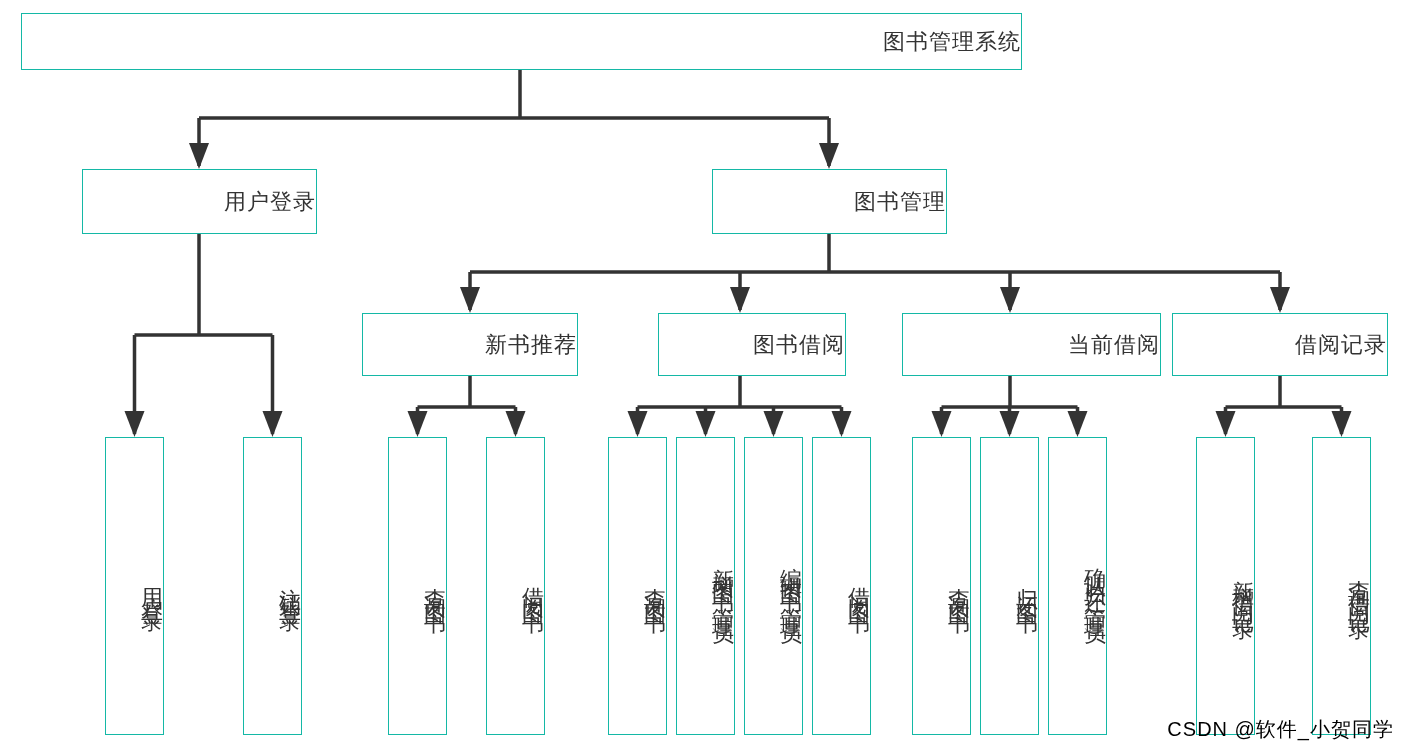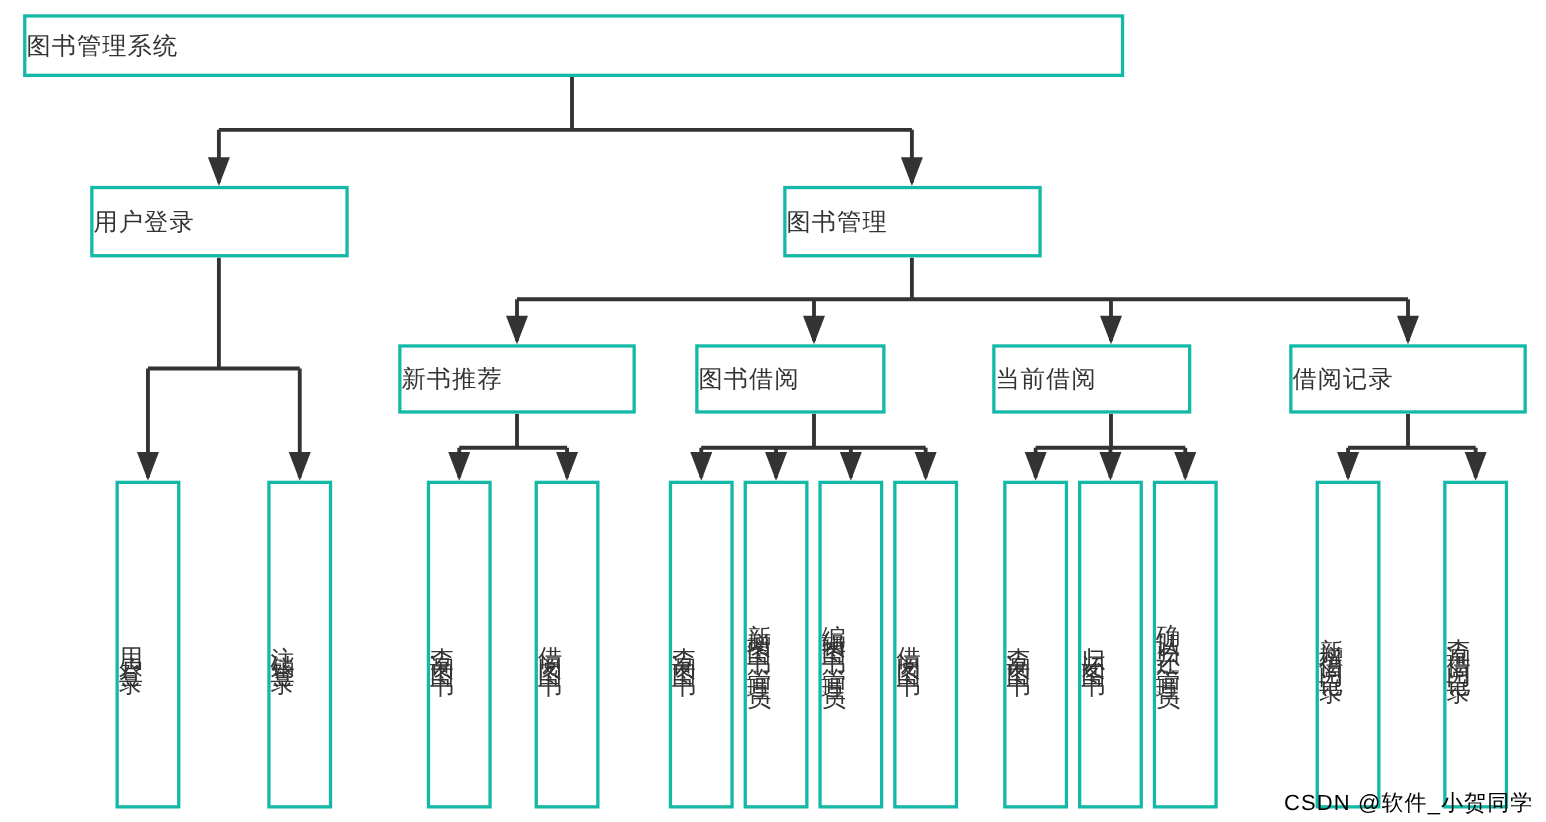--- a/index.html
+++ b/index.html
@@ -21,24 +21,24 @@
     left: 0;
     top: 0;
     width: 1405px;
     height: 747px;
     z-index: 1;
   }
   .box {
     position: absolute;
     box-sizing: border-box;
     background: #ffffff;
-    border: 3px solid #14b8a6;
+    border: 1px solid #14b8a6;
     display: flex;
     align-items: center;
-    justify-content: flex-start;
+    justify-content: flex-end;
     z-index: 2;
     font-size: 22px;
     letter-spacing: 1px;
     white-space: nowrap;
   }
   .leaf {
     top: 437px;
     width: 59px;
     height: 298px;
   }
@@ -108,24 +108,24 @@
   <div class="box" style="left:82px; top:169px; width:235px; height:65px;">
     <span>用户登录</span>
   </div>
   <div class="box" style="left:362px; top:313px; width:216px; height:63px;">
     <span>新书推荐</span>
   </div>
 
   <div class="box" style="left:712px; top:169px; width:235px; height:65px;">
     <span>图书管理</span>
   </div>
-  <div class="box" style="left:632px; top:313px; width:173px; height:63px;">
+  <div class="box" style="left:658px; top:313px; width:188px; height:63px;">
     <span>图书借阅</span>
   </div>
-  <div class="box" style="left:902px; top:313px; width:181px; height:63px;font-family:Liberation Mono, monospace;">
+  <div class="box" style="left:902px; top:313px; width:259px; height:63px;font-family:Liberation Mono, monospace;">
     <span>当前借阅</span>
   </div>
   <div class="box" style="left:1172px; top:313px; width:216px; height:63px;">
     <span>借阅记录</span>
   </div>
 
   <div class="box leaf" style="left:105px;">
     <span class="vtext">用户登录</span>
   </div>
   <div class="box leaf" style="left:243px;">

